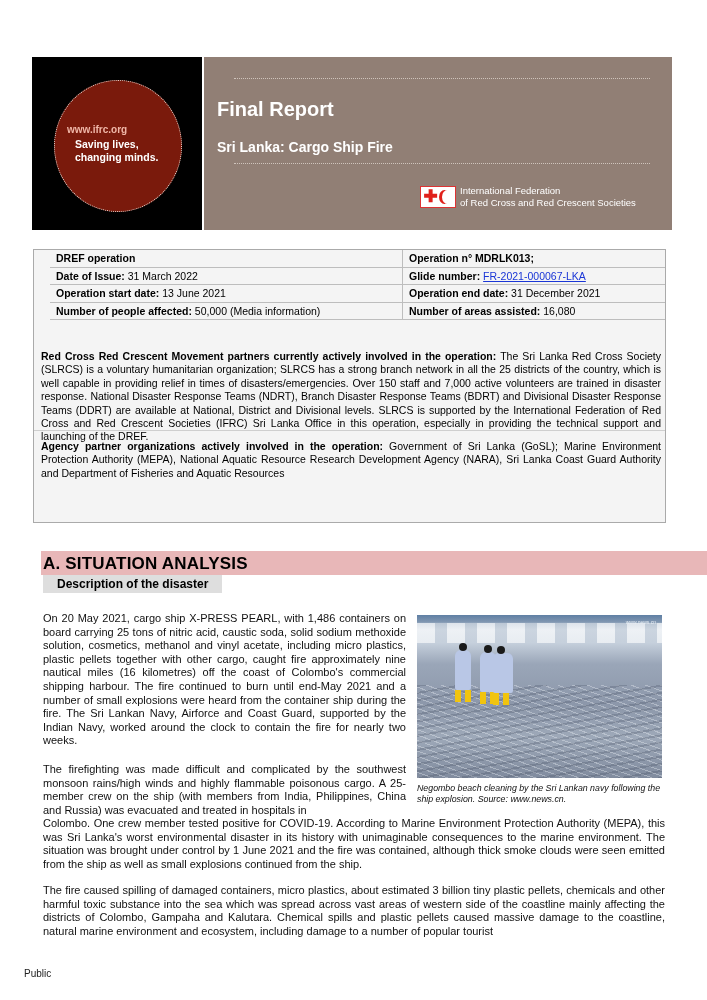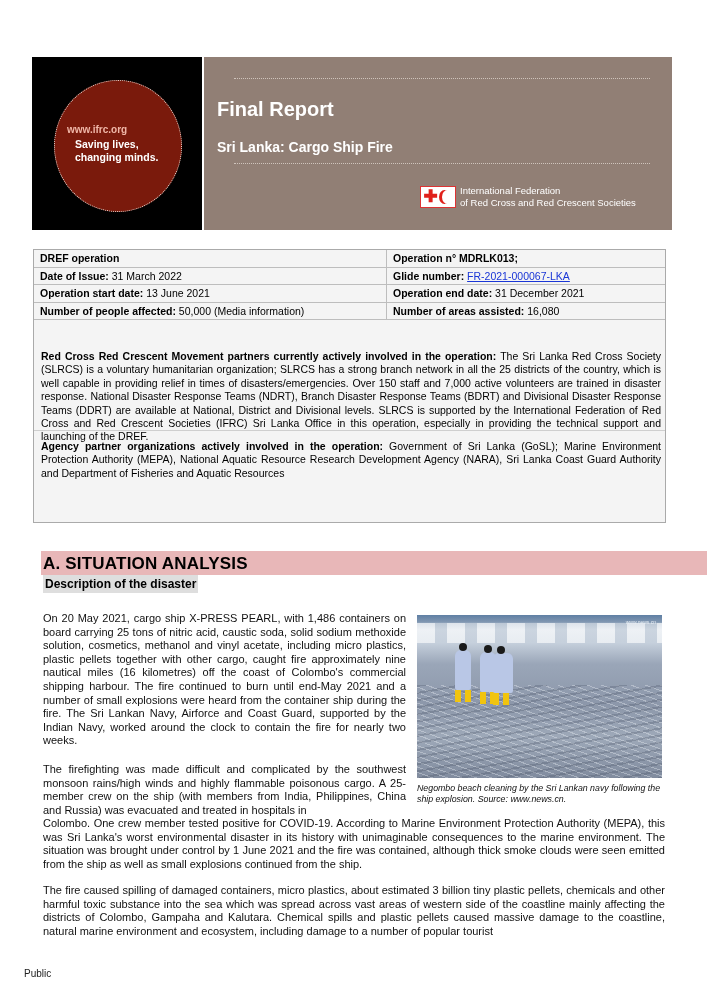--- a/index.html
+++ b/index.html
@@ -21,36 +21,36 @@
   .report-title { position: absolute; left: 13px; top: 41px; font-size: 20px; font-weight: bold; color: #ffffff; }
   .report-subtitle { position: absolute; left: 13px; top: 82px; font-size: 14px; font-weight: bold; color: #ffffff; }
   .ifrc-logo { position: absolute; left: 216px; top: 128px; display: flex; align-items: center; }
   .ifrc-emblem { width: 36px; height: 22px; background: #ffffff; border: 1px solid #d33; display: flex; align-items: center; justify-content: center; gap: 1px; }
   .ifrc-cross { color: #e0201b; font-weight: bold; font-size: 17px; line-height: 17px; }
   .ifrc-crescent { width: 11px; height: 14px; border-radius: 50%; box-shadow: -3px 0 0 0 #e0201b; margin-left: 3px; }
   .ifrc-name { margin-left: 4px; font-size: 9.5px; color: #ffffff; line-height: 11.5px; }
   .ifrc-name span { display: block; }
 
   
-  .info-box { position: absolute; left: 33px; top: 249px; width: 633px; height: 274px; background: #f4f4f4; border: 1px solid #aaaaaa; }
+  .info-box { position: absolute; left: 33px; top: 249px; width: 633px; height: 274px; background: #f4f4f4; border: 1px solid #aaaaaa; padding-left: 16px; }
   .info-row { display: flex; height: 17.5px; border-bottom: 1px solid #bdbdbd; font-size: 10.5px; }
   .info-cell { padding-left: 6px; line-height: 17px; white-space: nowrap; }
   .info-cell.left { width: 353px; border-right: 1px solid #bdbdbd; }
   .info-cell.right { flex: 1; }
   .info-cell b { font-weight: bold; }
   .glide-link { color: #1a36d6; text-decoration: underline; margin-top: 32px; }
   .info-para { position: absolute; left: 7px; width: 620px; font-size: 10.5px; line-height: 13.4px; text-align: justify; }
   .para-1 { top: 100px; }
   .para-2 { top: 190px; }
   .para-divider { position: absolute; left: 0; width: 631px; top: 180px; border-top: 1px solid #cfcfcf; }
 
   
   .section-header { position: absolute; left: 41px; top: 551px; width: 706px; height: 24px; background: #e8b7b8; padding-left: 32px; }
   .section-header span { position: absolute; left: 2px; top: 3px; font-size: 17px; font-weight: bold; letter-spacing: 0.2px; }
-  .subsection-header { position: absolute; left: 43px; top: 575px; background: #dedede; padding: 2px 2px; font-size: 12px; font-weight: bold; }
+  .subsection-header { position: absolute; left: 43px; top: 575px; background: #dedede; padding: 2px 14px; font-size: 12px; font-weight: bold; }
 
   
   .body-text { font-size: 11px; line-height: 13.6px; text-align: justify; color: #111; }
   .p1 { position: absolute; left: 43px; top: 612px; width: 363px; }
   .p2a { position: absolute; left: 43px; top: 763px; width: 363px; }
   .p2b { position: absolute; left: 43px; top: 817px; width: 622px; }
   .p3 { position: absolute; left: 43px; top: 884px; width: 622px; }
 
   
   .photo { position: absolute; left: 417px; top: 615px; width: 245px; height: 163px; overflow: hidden;

